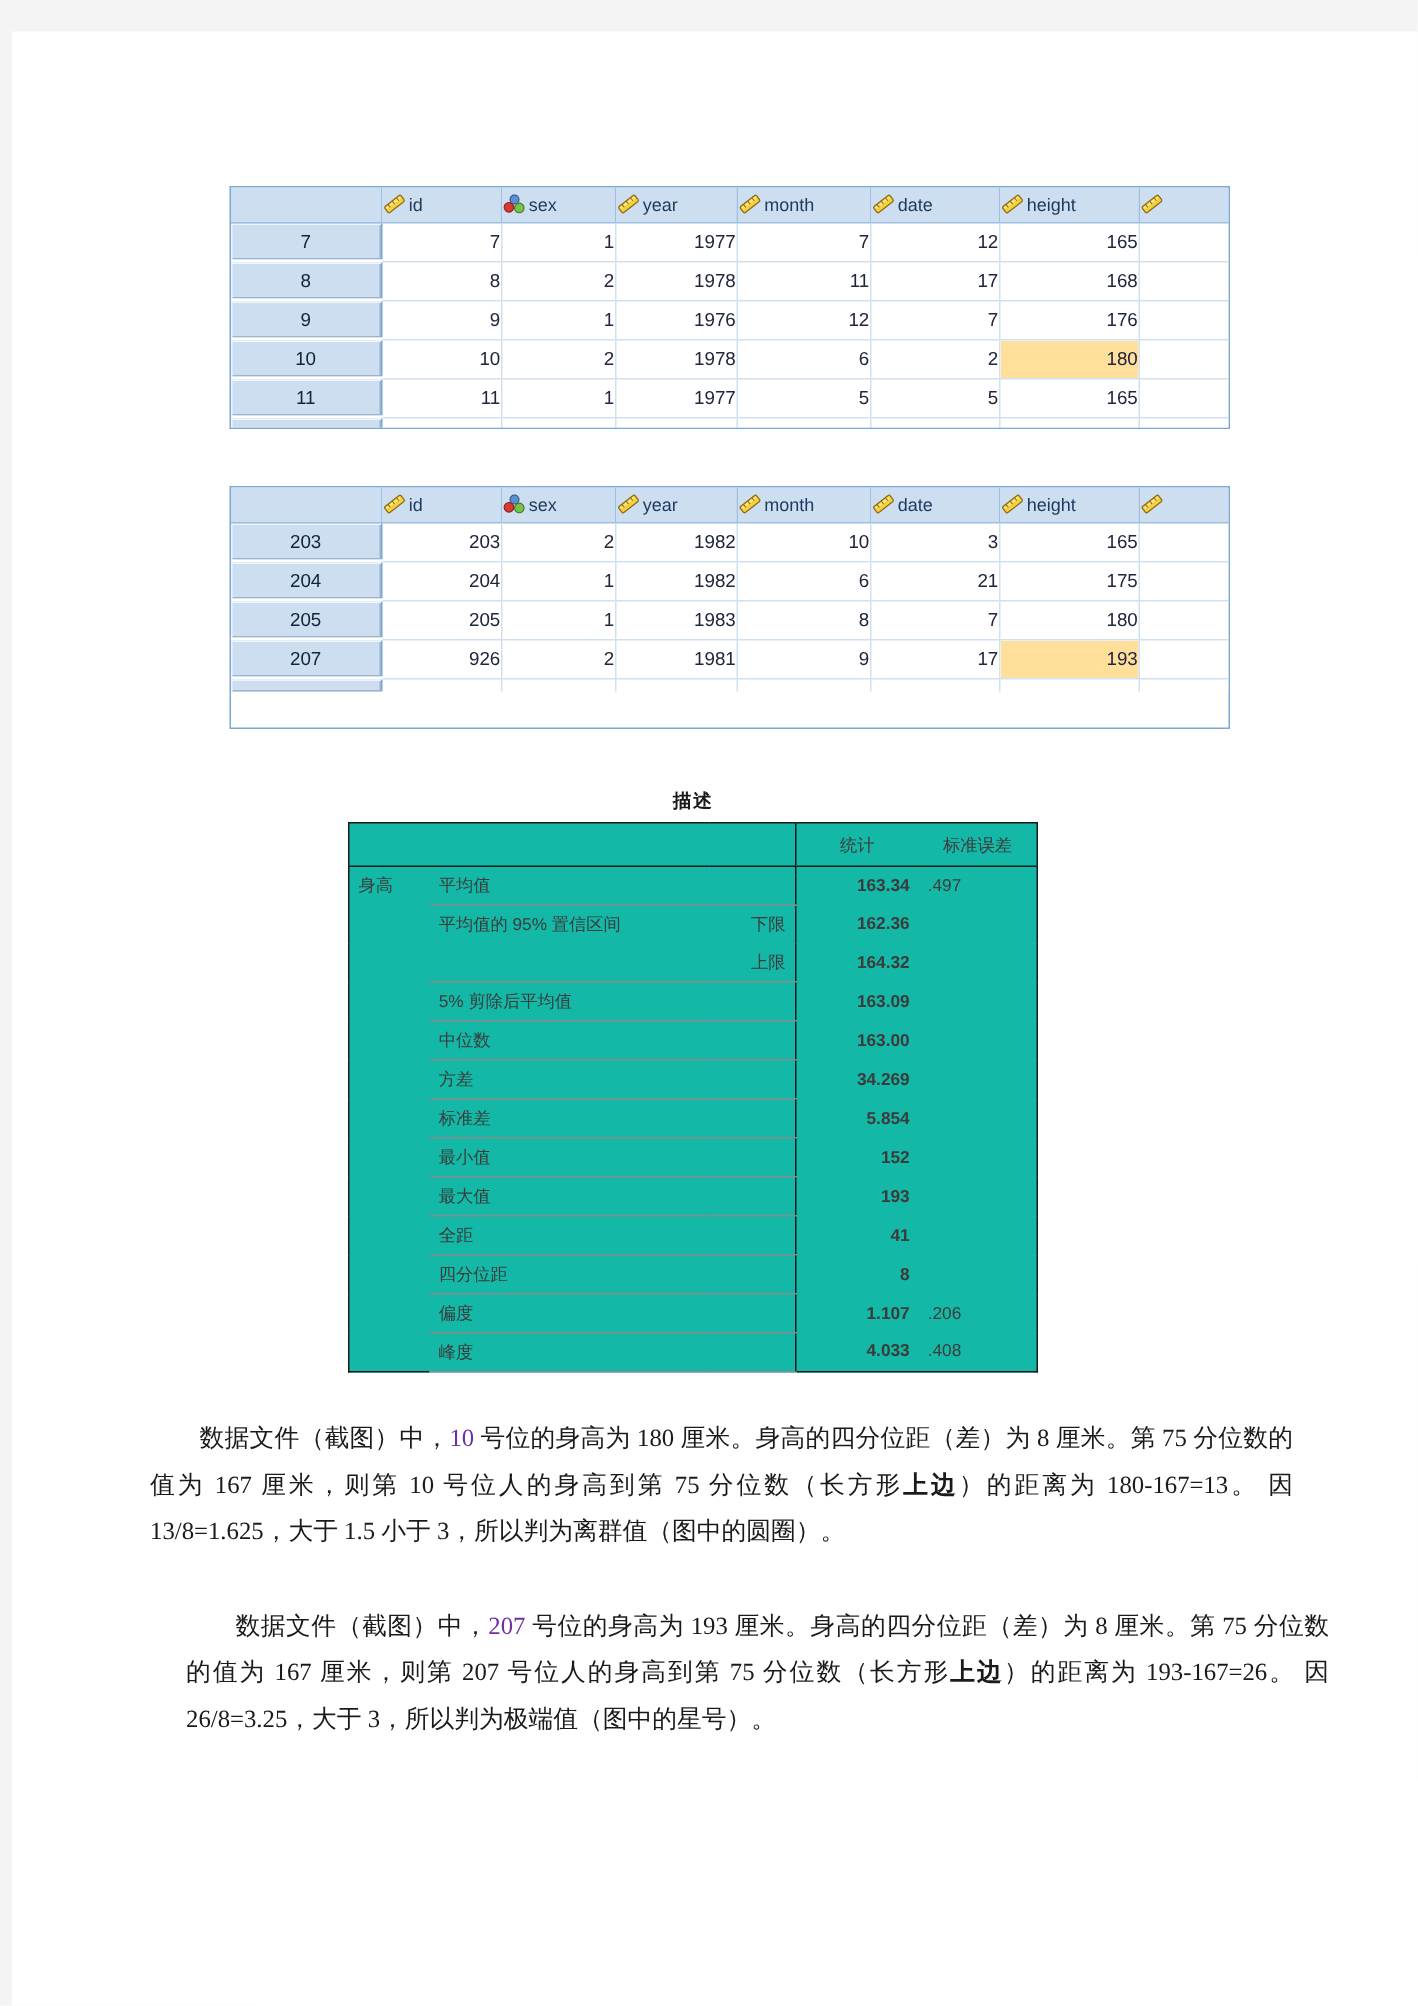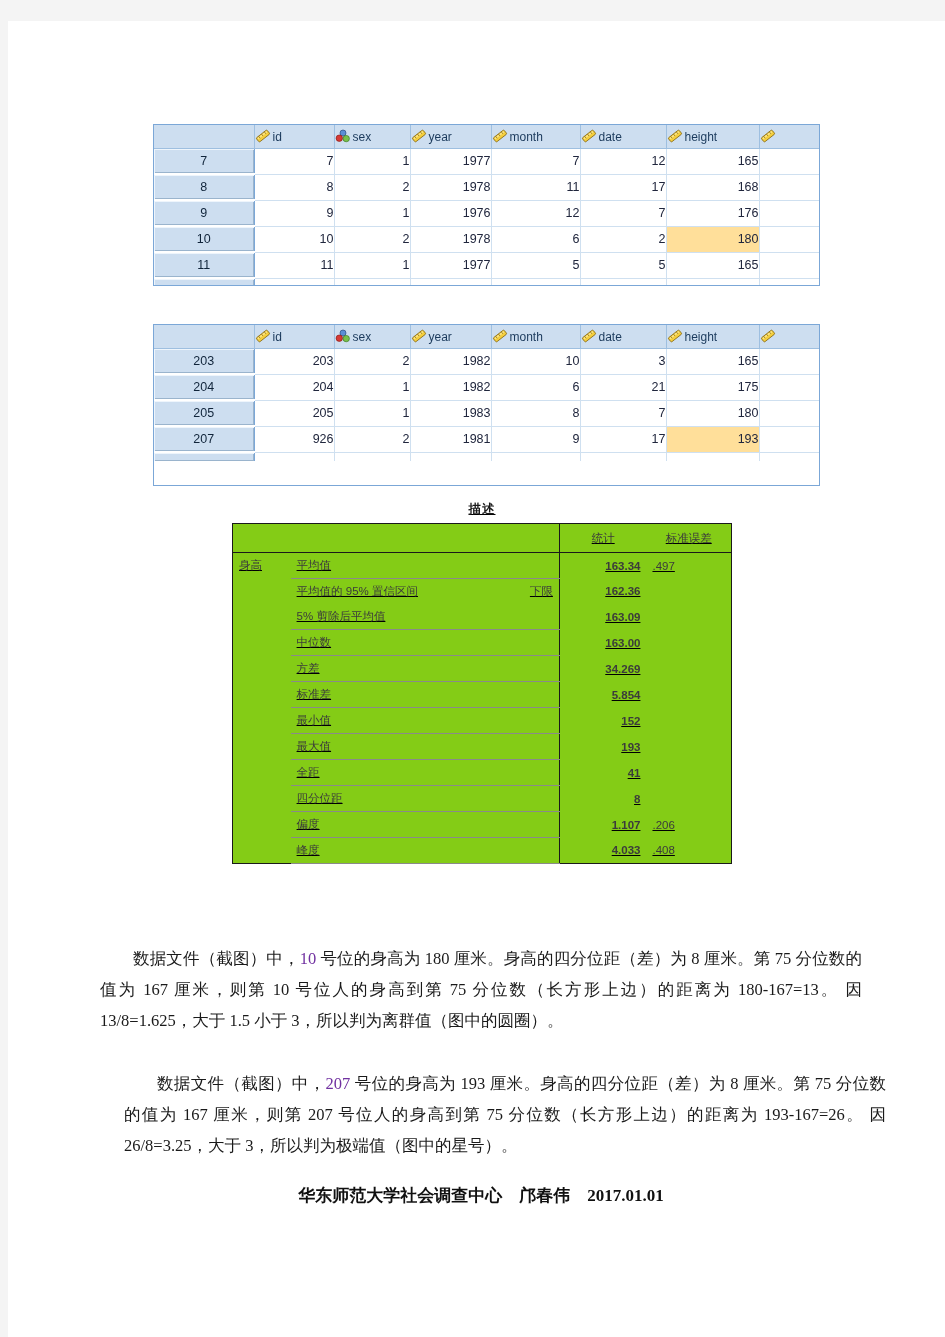--- a/index.html
+++ b/index.html
@@ -108,21 +108,21 @@
     font-size: 12.5px;
     font-weight: bold;
     color: #1a1a1a;
     margin-bottom: 5px;
     letter-spacing: 1px;
   }
   table.desc {
     border-collapse: collapse;
     table-layout: fixed;
     border: 1.6px solid #1a1a1a;
-    background: #84cc16;
+    background: #14b8a6;
   }
   table.desc td {
     font-size: 11.5px;
     color: #3b3b3b;
     padding: 2px 6px;
     height: 21px;
     vertical-align: middle;
   }
   td.d-varname { width: 52px; color:#3b3b3b; font-size: 11.5px; }
   td.d-label   { width: 228px; }
@@ -140,21 +140,21 @@
     width: 762px;
     left: 92px;
     font-size: 16.5px;
     line-height: 31px;
     color: #1a1a1a;
     text-align: justify;
     text-indent: 2em;
     font-family: "Liberation Serif", "DejaVu Serif", serif;
   }
   .hi { color: #7030a0; }
-  .bd { font-weight: normal; }
+  .bd { font-weight: bold; }
 
   .footer {
     position: absolute;
     left: 92px;
     width: 762px;
     top: 1163px;
     font-size: 17px;
     font-weight: bold;
     color: #101010;
     text-align: center;
@@ -431,21 +431,21 @@
             <td class="dcell"></td>
             <td class="dcell"></td>
             <td class="dcell"></td>
             <td class="dcell"></td>
             <td class="dcell"></td>
           </tr>
         </tbody>
     </table>
   </div>
 
-  <div class="desc-wrap" style="left:224px; top:480px; width:500px;text-decoration:underline;">
+  <div class="desc-wrap" style="left:224px; top:505px; width:460px;">
     <div class="desc-title">描述</div>
     <table class="desc" id="desc-table">
       <tbody>
         <tr class="d-head">
           <td class="d-varname"></td>
           <td class="d-label"></td>
           <td class="d-sub"></td>
           <td class="d-stat">统计</td>
           <td class="d-se">标准误差</td>
         </tr>
@@ -458,20 +458,27 @@
           </tr>
           <tr>
             <td class="d-varname"></td>
             <td class="d-label no-line">平均值的 95% 置信区间</td>
             <td class="d-sub no-line">下限</td>
             <td class="d-stat">162.36</td>
             <td class="d-se"></td>
           </tr>
           <tr>
             <td class="d-varname"></td>
+            <td class="d-label ul-line"></td>
+            <td class="d-sub ul-line">上限</td>
+            <td class="d-stat">164.32</td>
+            <td class="d-se"></td>
+          </tr>
+          <tr>
+            <td class="d-varname"></td>
             <td class="d-label ul-line">5% 剪除后平均值</td>
             <td class="d-sub ul-line"></td>
             <td class="d-stat">163.09</td>
             <td class="d-se"></td>
           </tr>
           <tr>
             <td class="d-varname"></td>
             <td class="d-label ul-line">中位数</td>
             <td class="d-sub ul-line"></td>
             <td class="d-stat">163.00</td>
@@ -538,15 +545,14 @@
   </div>
 
   <p class="para" style="top:905px;">
     <span>数据文件（截图）中，</span><span class="hi">10</span><span> 号位的身高为 180 厘米。身高的四分位距（差）为 8 厘米。第 75 分位数的值为 167 厘米，则第 10 号位人的身高到第 75 分位数（长方形</span><span class="bd">上边</span><span>）的距离为 180-167=13。 因 13/8=1.625，大于 1.5 小于 3，所以判为离群值（图中的圆圈）。</span>
   </p>
 
   <p class="para" style="top:1030px;margin-left:24px;">
     <span>数据文件（截图）中，</span><span class="hi">207</span><span> 号位的身高为 193 厘米。身高的四分位距（差）为 8 厘米。第 75 分位数的值为 167 厘米，则第 207 号位人的身高到第 75 分位数（长方形</span><span class="bd">上边</span><span>）的距离为 193-167=26。 因 26/8=3.25，大于 3，所以判为极端值（图中的星号）。</span>
   </p>
 
-  <div class="footer">华东师范大学社会调查中心　邝春伟　2017.01.01</div>
 
 </div>
 
 </body></html>

